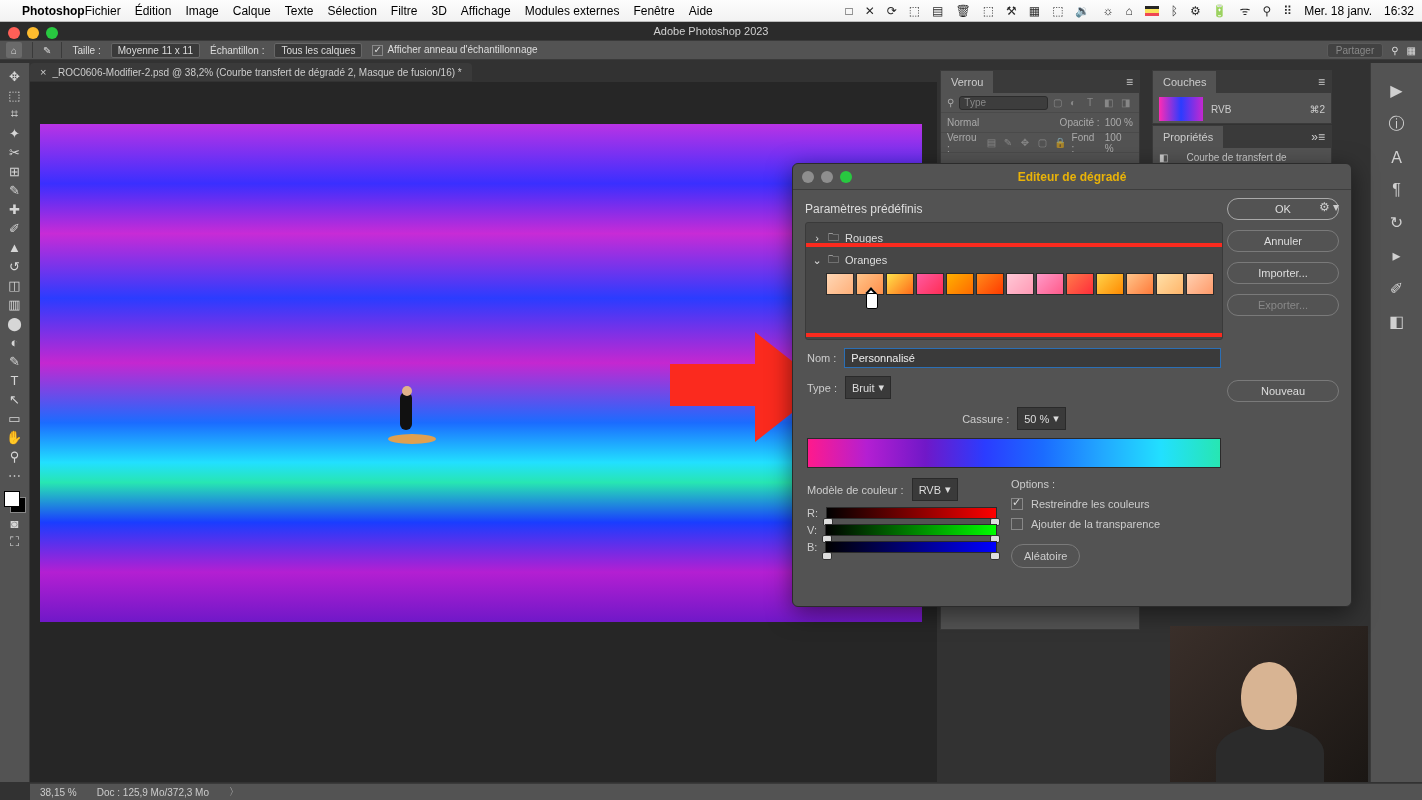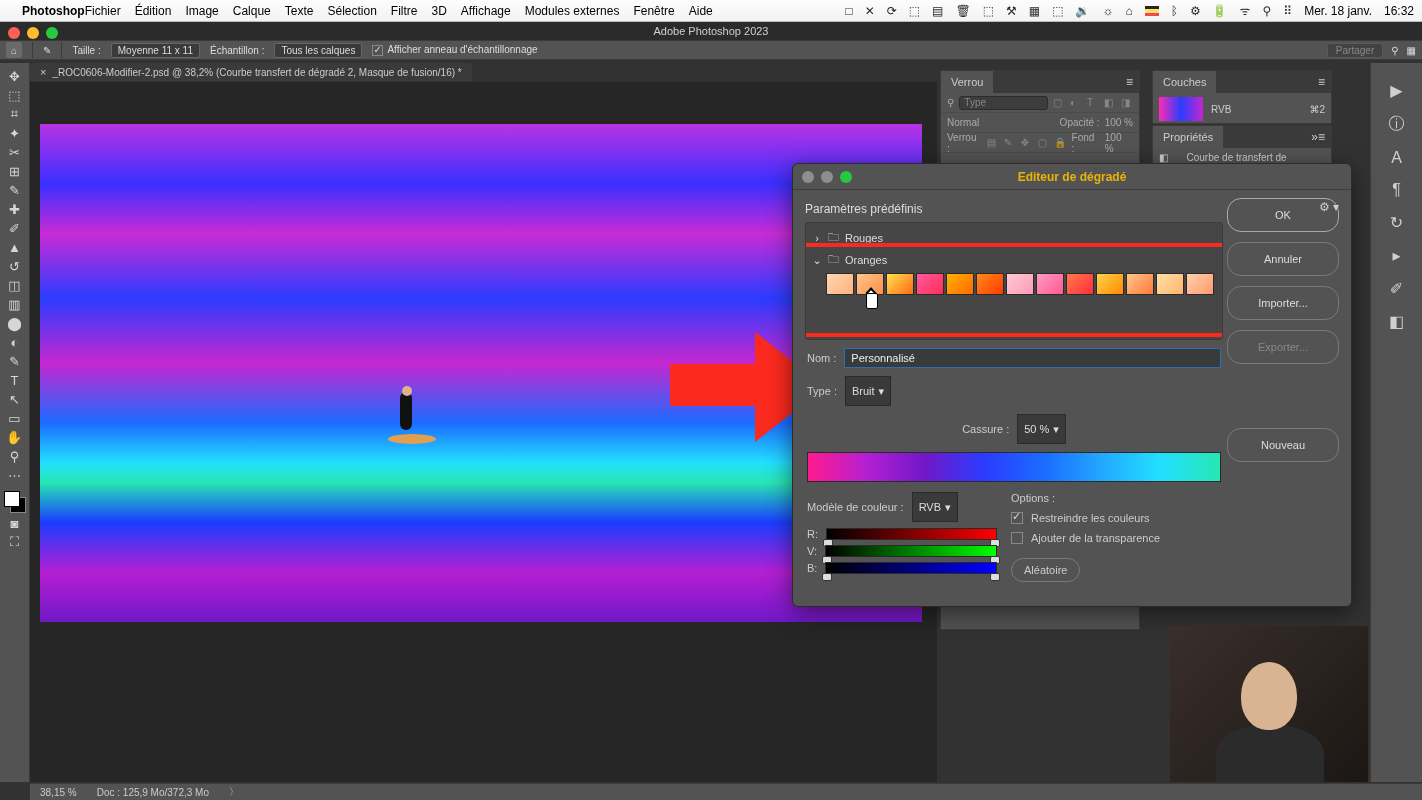--- a/index.html
+++ b/index.html
@@ -87,35 +87,35 @@
 .p-prop .gbar{margin:6px;height:18px;background:linear-gradient(90deg,#ff2bb4,#8a2be2,#2b3cff,#00e0ff,#22e6b2);border:1px solid #2a2a2a}
 .p-prop .foot{position:absolute;bottom:4px;left:0;right:0;display:flex;justify-content:flex-end;gap:8px;padding:0 6px;font-size:12px;color:#c8c8c8}
 
 
 .dialog{position:absolute;top:163px;left:792px;width:560px;height:444px;background:#535353;border:1px solid #2b2b2b;border-radius:6px;box-shadow:0 6px 24px rgba(0,0,0,.5);z-index:4}
 .dialog .dtraffic{position:absolute;top:7px;left:9px;display:flex;gap:7px}
 .dialog .dtitle{text-align:center;height:26px;line-height:26px;font-size:12px;font-weight:600;color:#eab308;border-bottom:1px solid #3d3d3d}
 .dialog .body{padding:8px 12px;display:flex;gap:4px}
 .dialog .leftcol{flex:1}
 .dialog .rightcol{width:112px;display:flex;flex-direction:column;gap:10px;align-items:stretch}
-.dialog .btn{height:34px;border:1px solid #7a7a7a;background:#535353;border-radius:14px;color:#ddd;font-size:11px;display:flex;align-items:center;justify-content:center}
+.dialog .btn{height:22px;border:1px solid #7a7a7a;background:#535353;border-radius:14px;color:#ddd;font-size:11px;display:flex;align-items:center;justify-content:center}
 .dialog .btn.primary{border-color:#aaa}
 .dialog .sect{font-size:12px;color:#ddd;margin:4px 0 6px}
 .dialog .presets{background:#464646;border:1px solid #3a3a3a;border-radius:3px;padding:4px;height:118px;overflow:hidden;position:relative}
 .dialog .folder{display:flex;align-items:center;gap:6px;height:22px;font-size:11px;color:#ddd;padding:0 2px}
 .dialog .folder .chev{width:10px;text-align:center}
 .dialog .sw-grid{display:flex;flex-wrap:wrap;gap:2px;padding:2px 0 4px 16px}
 .dialog .sw{width:28px;height:22px;border:1px solid #2a2a2a}
 .dialog .redbox{position:absolute;outline:4px solid #fb2a1e;pointer-events:none}
 .dialog .cursor{position:absolute;width:20px;height:22px;pointer-events:none;z-index:7}
 .dialog .cursor::before{content:"";position:absolute;top:0;left:7px;width:6px;height:6px;border:2px solid #000;border-bottom:none;border-right:none;transform:rotate(45deg);background:#fff}
 .dialog .cursor::after{content:"";position:absolute;top:4px;left:6px;width:10px;height:14px;background:#fff;border:1px solid #000;border-radius:2px}
 .dialog .field-row{display:flex;align-items:center;gap:8px;margin:8px 2px;font-size:11px}
 .dialog .text-in{background:#3a3a3a;border:1px solid #2b6fb5;color:#eee;height:20px;padding:0 6px;flex:1;font-size:11px}
-.dialog .drop{background:#3a3a3a;border:1px solid #2a2a2a;color:#ddd;height:30px;padding:3px 6px;font-size:11px;display:flex;align-items:center;gap:4px}
+.dialog .drop{background:#3a3a3a;border:1px solid #2a2a2a;color:#ddd;height:23px;padding:3px 6px;font-size:11px;display:flex;align-items:center;gap:4px}
 .dialog .roughRow{display:flex;align-items:center;justify-content:center;gap:8px;margin:8px 0}
 .dialog .bigbar{height:30px;margin:0 2px 10px;background:linear-gradient(90deg,#ff1a8c,#b41fd2,#7018c8,#2b3cff,#1b6cff,#22a8ff,#22e0ff,#27e6b2);border:1px solid #2a2a2a}
 .dialog .lower{display:flex;gap:14px;padding:0 2px}
 .dialog .slcol{flex:1}
 .dialog .optcol{width:210px}
 .dialog .sl-row{display:flex;align-items:center;gap:8px;margin:5px 0;font-size:11px}
 .dialog .sl{flex:1;height:12px;border:1px solid #2a2a2a;position:relative}
 .dialog .sl .knob{position:absolute;top:10px;width:10px;height:8px;background:#ddd;border:1px solid #333;border-radius:2px}
 .dialog .opt-title{font-size:11px;margin-bottom:8px}
 .dialog .ck{display:flex;align-items:flex-end;gap:8px;margin:8px 0;font-size:11px}

